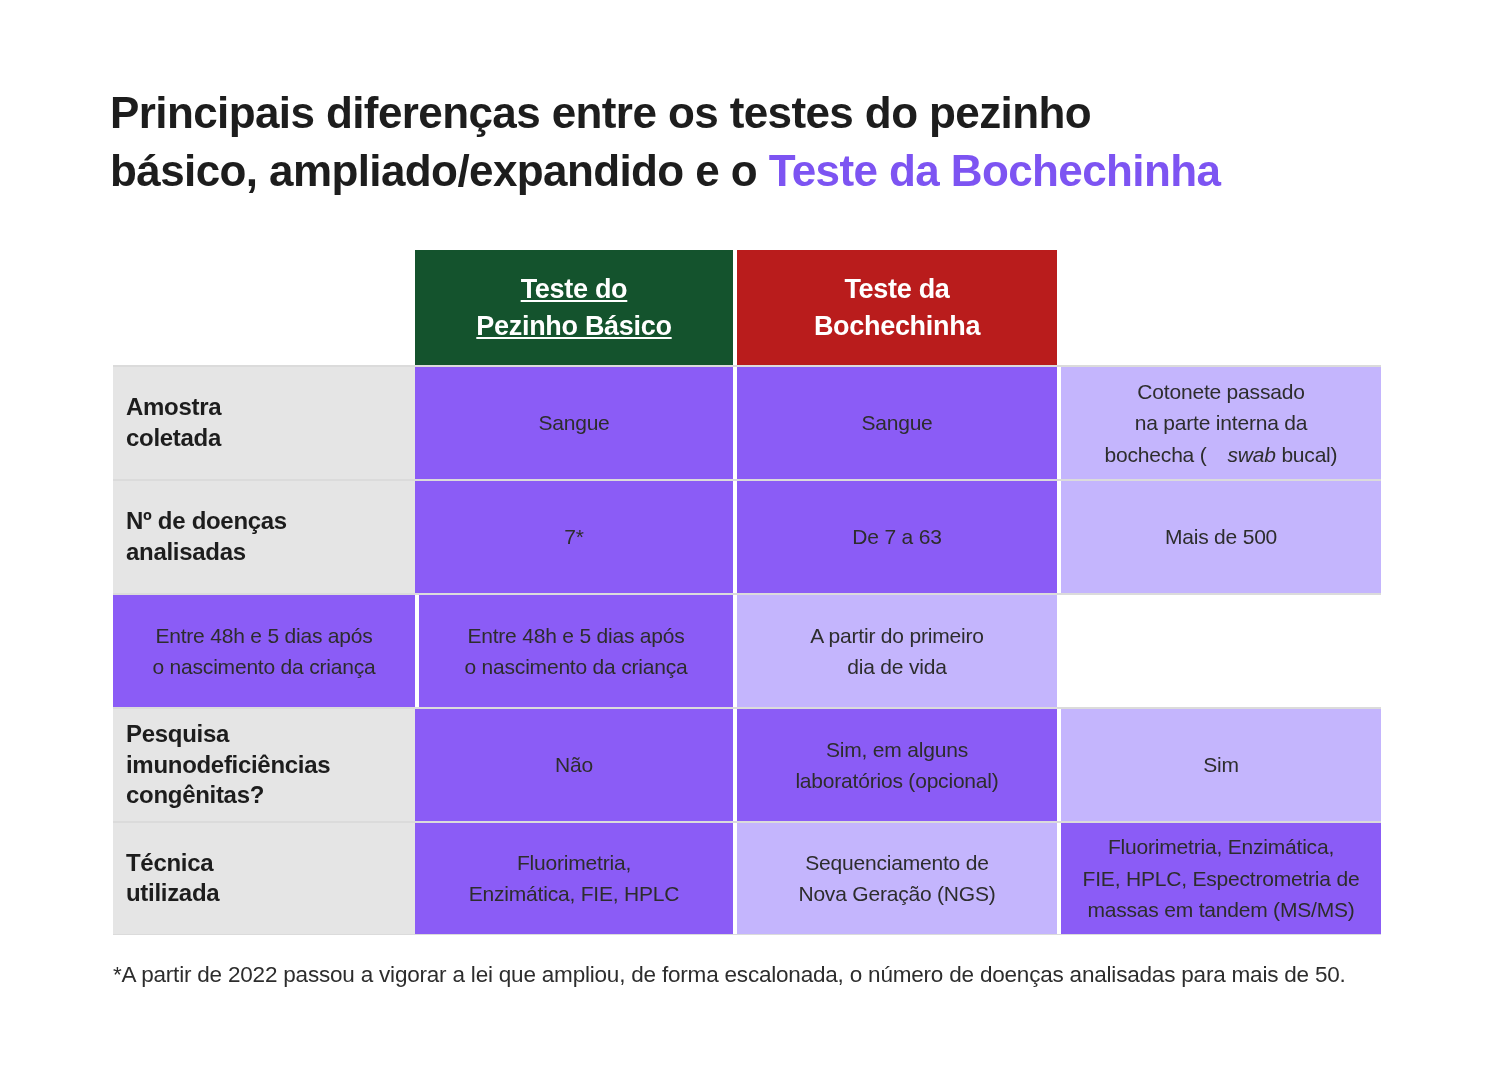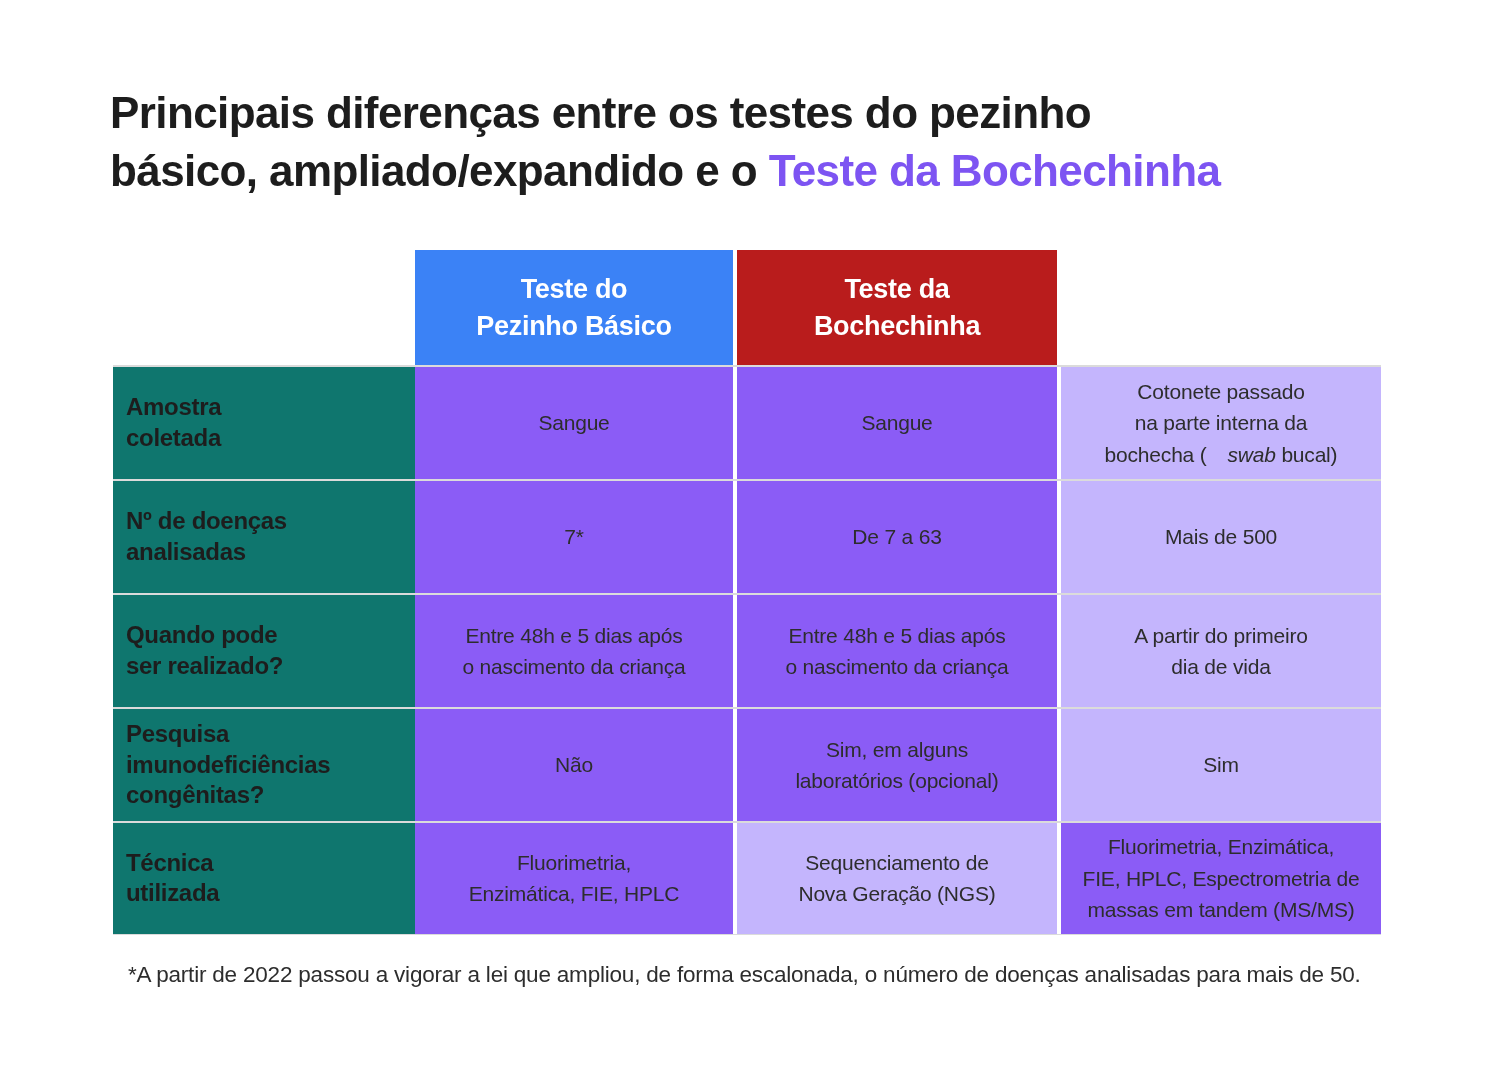--- a/index.html
+++ b/index.html
@@ -36,34 +36,34 @@
   .th {
     display: flex; align-items: center; justify-content: center;
     text-align: center;
     color: #ffffff;
     font-weight: 700;
     font-size: 27px;
     line-height: 1.35;
     white-space: pre-line;
     letter-spacing: -0.3px;
   }
-  .th.gray { background: #3b82f6; }
+  .th.gray { background: #14532d; text-decoration: underline; }
   .th.purple { background: #b91c1c; }
   .gap { border-left: 4px solid #ffffff; }
 
   .row {
     height: 114px;
     border-top: 2px solid #dbdbdb;
   }
   .row:last-of-type { border-bottom: 2px solid #dbdbdb; }
 
   .label-cell {
     display: flex; align-items: center;
     padding-left: 13px; padding-right: 10px;
-    background: #0f766e;
+    background: #e5e5e5;
     font-weight: 700;
     font-size: 24px;
     line-height: 1.28;
     color: #1d1d1d;
     white-space: pre-line;
     letter-spacing: -0.3px;
   }
   .cell {
     display: flex; align-items: center; justify-content: center;
     text-align: center;
@@ -73,21 +73,21 @@
     color: #2d2d2d;
     white-space: pre-line;
     letter-spacing: -0.2px;
   }
   .cell.gray { background: #8b5cf6; }
   .cell.lav { background: #c4b5fd; }
   .cell em { font-style: italic; margin-left: 21px; }
 
   .footnote {
     position: absolute;
-    left: 128px; top: 962px;
+    left: 113px; top: 962px;
     font-size: 22.5px;
     color: #2d2d2d;
     letter-spacing: -0.2px;
   }
 </style>
 </head>
 <body>
 
 <h1 class="title"><span>Principais diferenças entre os testes do pezinho</span><br><span>básico, ampliado/expandido e o </span><span class="hl">Teste da Bochechinha</span></h1>
 
@@ -113,22 +113,20 @@
 
   <div class="grid-row row">
     <div class="label-cell">Nº de doenças
 analisadas</div>
     <div class="cell gray">7*</div>
     <div class="cell gray gap">De 7 a 63</div>
     <div class="cell lav gap">Mais de 500</div>
   </div>
 
   <div class="grid-row row">
-    <div class="label-cell">Quando pode
-ser realizado?</div>
     <div class="cell gray">Entre 48h e 5 dias após
 o nascimento da criança</div>
     <div class="cell gray gap">Entre 48h e 5 dias após
 o nascimento da criança</div>
     <div class="cell lav gap">A partir do primeiro
 dia de vida</div>
   </div>
 
   <div class="grid-row row">
     <div class="label-cell">Pesquisa

